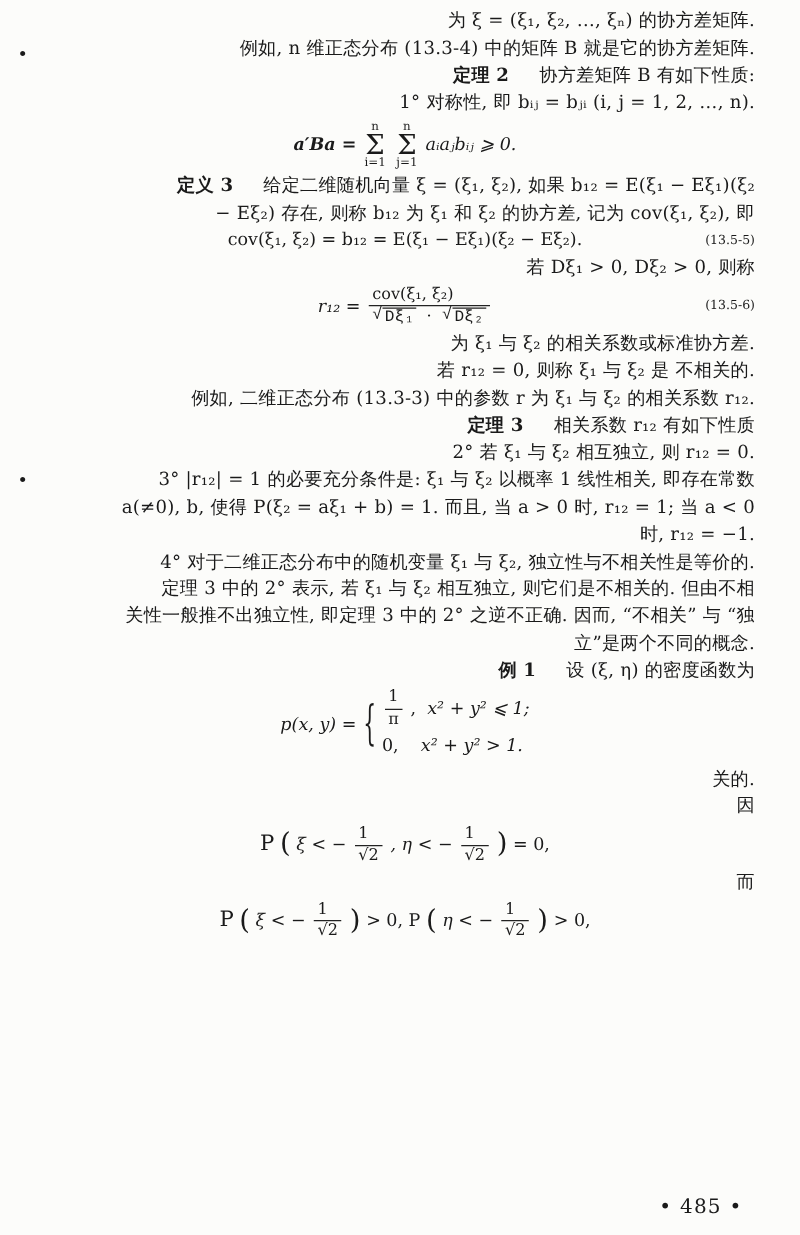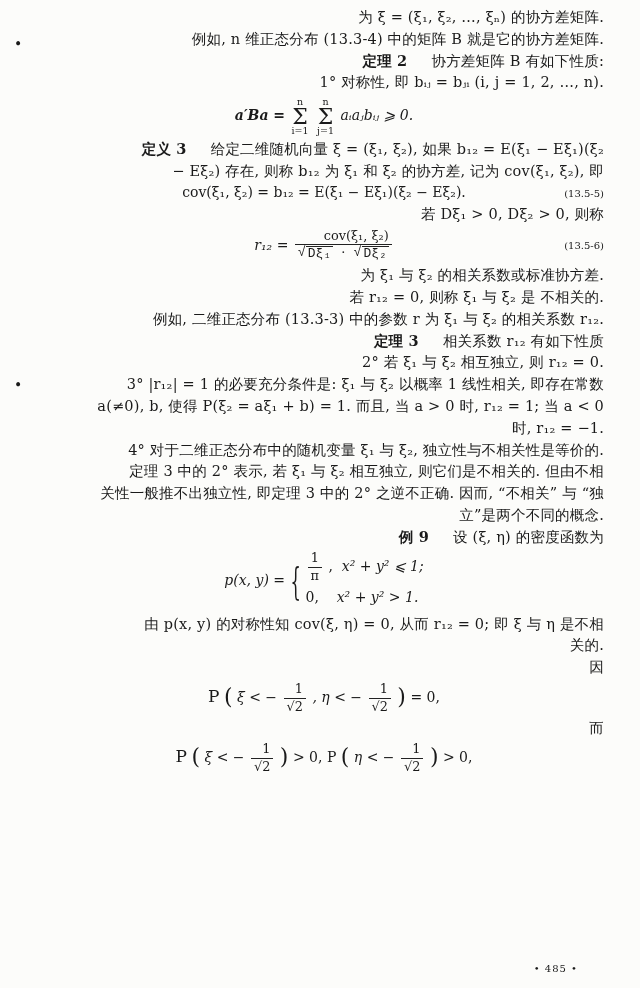--- a/index.html
+++ b/index.html
@@ -70,21 +70,21 @@
     display: block;
   }
   .sum .top, .sum .bot {
     display: block;
     font-size: 9.5px;
   }
   
   .frac {
     display: inline-block;
     vertical-align: middle;
-    text-align: right;
+    text-align: left;
     font-size: 0.92em;
     line-height: 1.15;
     margin: 0 2px;
   }
   .frac .num {
     display: block;
     border-bottom: 1px solid #222;
     padding: 0 3px 1px 3px;
   }
   .frac .den {
@@ -129,22 +129,22 @@
   }
   .cases .row {
     display: block;
     line-height: 1.9;
     font-size: 14px;
     white-space: nowrap;
   }
   .footer {
     position: absolute;
     bottom: 14px;
-    right: 62px;
-    font-size: 10px;
+    right: 46px;
+    font-size: 16px;
     letter-spacing: 1px;
   }
   .dot-left {
     position: absolute;
     left: 14px;
     font-size: 14px;
   }
   .mark1 { top: 36px; }
   .mark2 { top: 377px; }
 </style>
@@ -230,21 +230,21 @@
   <p class="line indent">3° |r₁₂| = 1 的必要充分条件是: ξ₁ 与 ξ₂ 以概率 1 线性相关, 即存在常数</p>
   <p class="line">a(≠0), b, 使得 P(ξ₂ = aξ₁ + b) = 1. 而且, 当 a &gt; 0 时, r₁₂ = 1; 当 a &lt; 0</p>
   <p class="line">时, r₁₂ = −1.</p>
   <p class="line indent">4° 对于二维正态分布中的随机变量 ξ₁ 与 ξ₂, 独立性与不相关性是等价的.</p>
 
   <p class="line indent">定理 3 中的 2° 表示, 若 ξ₁ 与 ξ₂ 相互独立, 则它们是不相关的.  但由不相</p>
   <p class="line">关性一般推不出独立性, 即定理 3 中的 2° 之逆不正确.  因而, “不相关” 与 “独</p>
   <p class="line">立”是两个不同的概念.</p>
 
   <p class="line indent">
-    <span class="bold">例 9</span>
+    <span class="bold">例 1</span>
     <span>&nbsp;&nbsp;&nbsp;</span>
     <span>设 (ξ, η) 的密度函数为</span>
   </p>
 
   <div class="mathline">
     <span class="ital">p(x, y) =</span>
     <span class="cases">
       <span class="row">
         <span class="frac">
           <span class="num">1</span>
@@ -254,21 +254,20 @@
         <span class="ital">x² + y² ⩽ 1;</span>
       </span>
       <span class="row">
         <span>0,</span>
         <span>&nbsp;&nbsp;</span>
         <span class="ital">x² + y² &gt; 1.</span>
       </span>
     </span>
   </div>
 
-  <p class="line indent">由 p(x, y) 的对称性知 cov(ξ, η) = 0, 从而 r₁₂ = 0; 即 ξ 与 η 是不相</p>
   <p class="line">关的.</p>
 
   <p class="line indent">因</p>
 
   <div class="mathline">
     <span style="font-size:17px;">P</span>
     <span style="font-size:22px;vertical-align:-2px;">(</span>
     <span class="ital">ξ &lt; −</span>
     <span class="frac">
       <span class="num">1</span>

